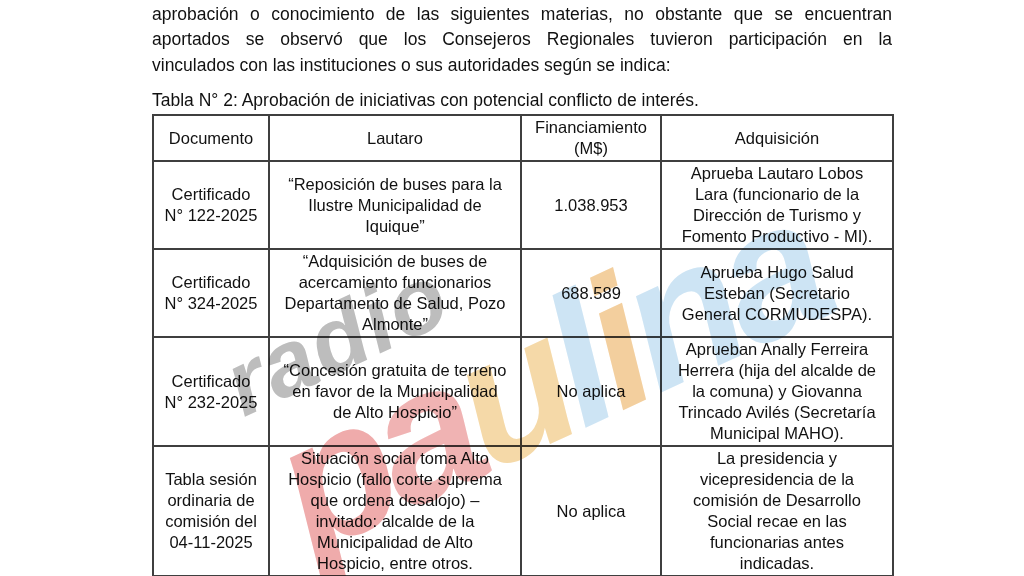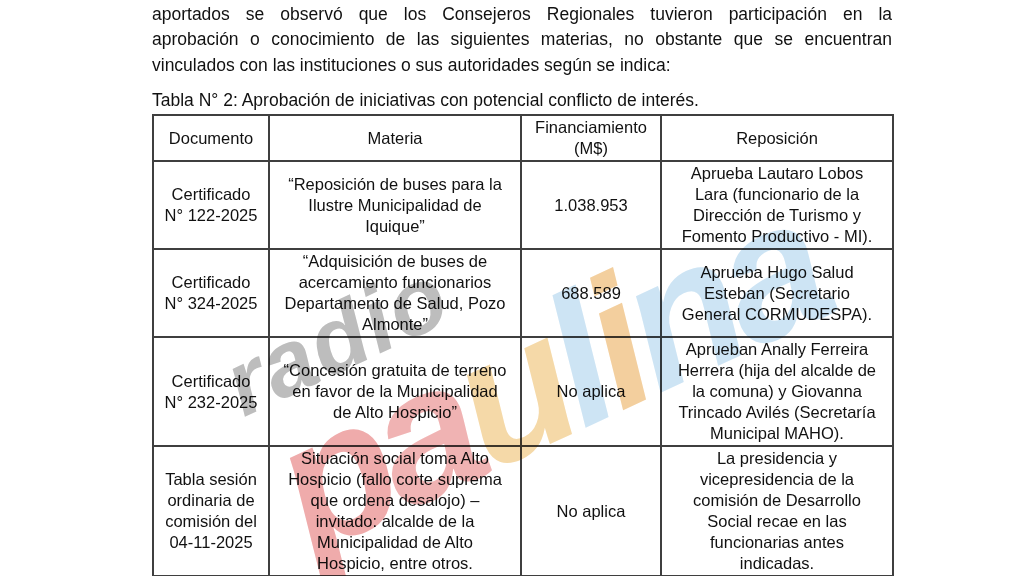--- a/index.html
+++ b/index.html
@@ -88,41 +88,41 @@
     letter-spacing: -10px;
     white-space: nowrap;
   }
 </style>
 </head>
 <body>
 
 <div class="content">
 
   <div class="para">
+    <div class="line-just">aprobación o conocimiento de las siguientes materias, no obstante que se encuentran</div>
     <div class="line-just">aportados se observó que los Consejeros Regionales tuvieron participación en la</div>
-    <div class="line-just">aprobación o conocimiento de las siguientes materias, no obstante que se encuentran</div>
     <div class="line-last">vinculados con las instituciones o sus autoridades según se indica:</div>
   </div>
 
   <div class="table-title">Tabla N° 2: Aprobación de iniciativas con potencial conflicto de interés.</div>
 
   <table class="approvals">
     <colgroup>
       <col style="width:116px">
       <col style="width:252px">
       <col style="width:140px">
       <col style="width:232px">
     </colgroup>
     <tbody>
       <tr class="hrow">
         <th>Documento</th>
-        <th>Materia</th>
+        <th>Lautaro</th>
         <th>Financiamiento
 (M$)</th>
-        <th>Reposición</th>
+        <th>Adquisición</th>
       </tr>
       <tr class="row-0">
         <td>Certificado
 N° 122-2025</td>
         <td>“Reposición de buses para la
 Ilustre Municipalidad de
 Iquique”</td>
         <td>1.038.953</td>
         <td>Aprueba Lautaro Lobos
 Lara (funcionario de la

